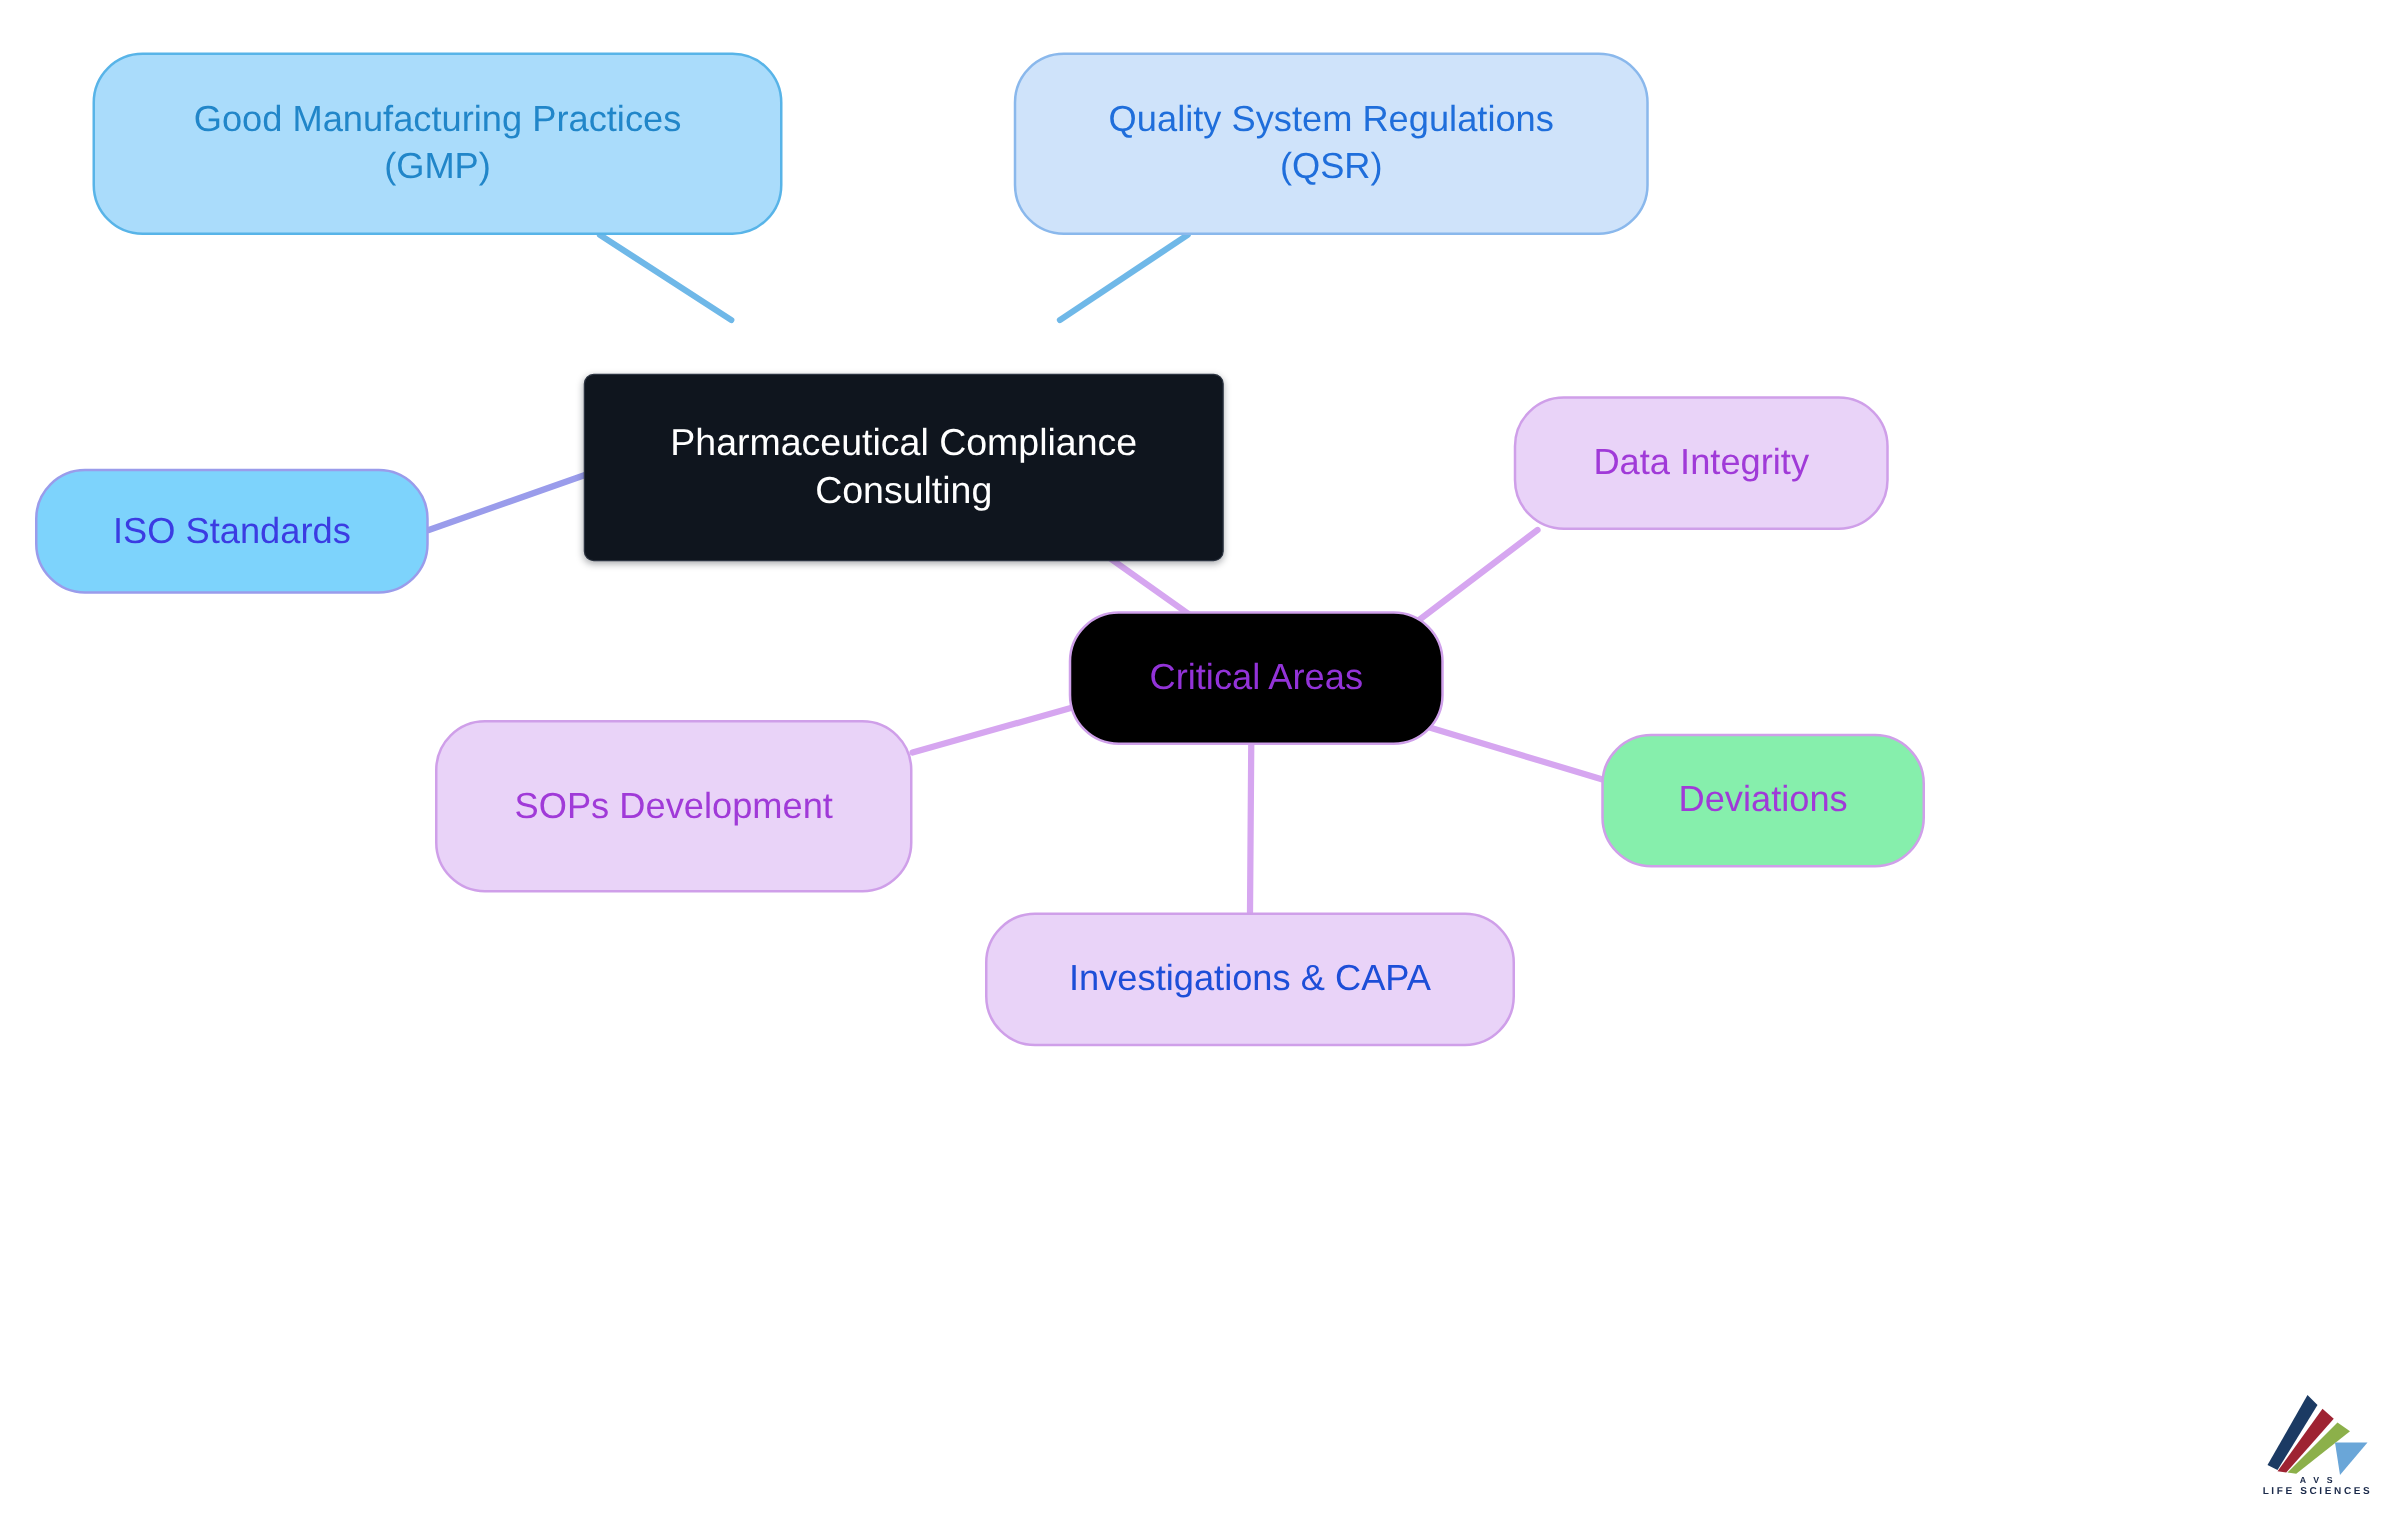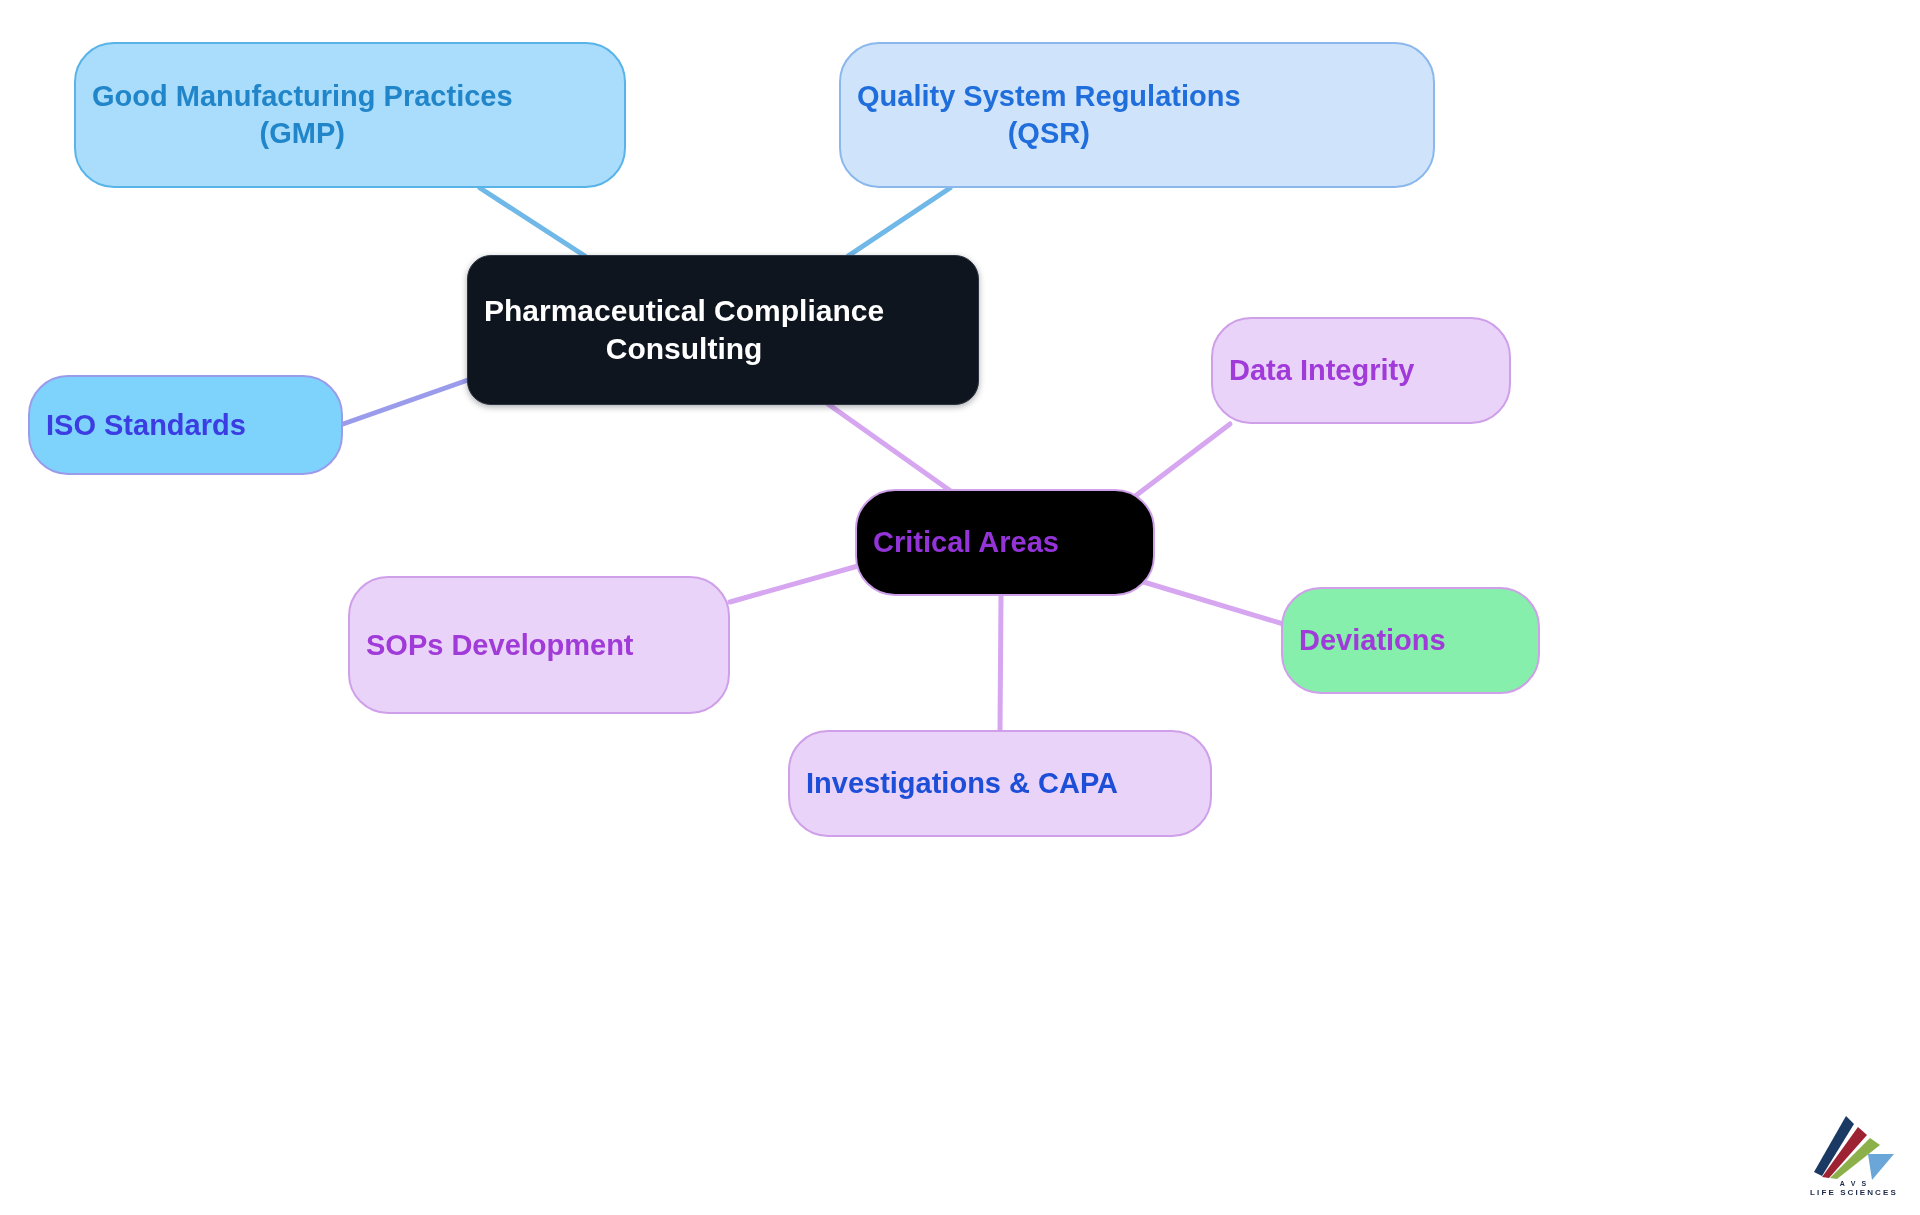--- a/index.html
+++ b/index.html
@@ -25,34 +25,34 @@
     top: 0;
     width: 1920px;
     height: 1215px;
     pointer-events: none;
   }
   .node {
     position: absolute;
     box-sizing: border-box;
     display: flex;
     align-items: center;
-    justify-content: flex-start;
+    justify-content: center;
     text-align: center;
     border-radius: 40px;
     border-style: solid;
     border-width: 2px;
     line-height: 1.26;
     white-space: pre-line;
     padding: 6px 16px;
-    font-weight: bold;
   }
   .node-root {
-    border-radius: 24px;
+    border-radius: 8px;
     border-width: 1px;
     box-shadow: 0 2px 6px rgba(15, 21, 30, 0.35);
+    margin-top: 44px;
   }
   .logo {
     position: absolute;
     width: 92px;
     height: 86px;
   }
   .logo-text-top {
     font-size: 7px;
     letter-spacing: 2.1px;
     fill: #1b2a4a;
@@ -81,21 +81,21 @@
       <line x1="1137" y1="580" x2="1290" y2="626" stroke="#d6a6f0" stroke-width="5" stroke-linecap="round"></line>
       <line x1="858" y1="566" x2="730" y2="602" stroke="#d6a6f0" stroke-width="5" stroke-linecap="round"></line>
       <line x1="1001" y1="596" x2="1000" y2="730" stroke="#d6a6f0" stroke-width="5" stroke-linecap="round"></line>
     </svg>
 
   <div id="nodes-layer">
       <div class="node node-root" style="left: 467px; top: 255px; width: 512px; height: 150px; background: rgb(15, 21, 30); color: rgb(255, 255, 255); border-color: rgb(43, 51, 64); font-size: 30px;"><span>Pharmaceutical Compliance
 Consulting</span></div>
       <div class="node" style="left: 74px; top: 42px; width: 552px; height: 146px; background: rgb(170, 220, 251); color: rgb(33, 134, 201); border-color: rgb(88, 180, 232); font-size: 29px;"><span>Good Manufacturing Practices
 (GMP)</span></div>
-      <div class="node" style="left: 811px; top: 42px; width: 596px; height: 146px; background: rgb(207, 227, 250); color: rgb(31, 110, 219); border-color: rgb(138, 184, 236); font-size: 29px; margin-left: 28px;"><span>Quality System Regulations
+      <div class="node" style="left: 811px; top: 42px; width: 508px; height: 146px; background: rgb(207, 227, 250); color: rgb(31, 110, 219); border-color: rgb(138, 184, 236); font-size: 29px;"><span>Quality System Regulations
 (QSR)</span></div>
       <div class="node" style="left: 28px; top: 375px; width: 315px; height: 100px; background: #7dd3fc; color: rgb(59, 60, 226); border-color: rgb(154, 156, 235); font-size: 29px;"><span>ISO Standards</span></div>
       <div class="node" style="left: 855px; top: 489px; width: 300px; height: 107px; background: #000000; color: rgb(147, 51, 216); border-color: rgb(207, 160, 234); font-size: 29px;"><span>Critical Areas</span></div>
       <div class="node" style="left: 1211px; top: 317px; width: 300px; height: 107px; background: rgb(233, 211, 248); color: rgb(160, 58, 216); border-color: rgb(207, 159, 233); font-size: 29px;"><span>Data Integrity</span></div>
       <div class="node" style="left: 1281px; top: 587px; width: 259px; height: 107px; background: #86efac; color: rgb(160, 58, 216); border-color: rgb(207, 159, 233); font-size: 29px;"><span>Deviations</span></div>
       <div class="node" style="left: 348px; top: 576px; width: 382px; height: 138px; background: rgb(233, 211, 248); color: rgb(160, 58, 216); border-color: rgb(207, 159, 233); font-size: 29px;"><span>SOPs Development</span></div>
       <div class="node" style="left: 788px; top: 730px; width: 424px; height: 107px; background: rgb(233, 211, 248); color: #1d4ed8; border-color: rgb(207, 159, 233); font-size: 29px;"><span>Investigations &amp; CAPA</span></div>
     </div>
 
   <svg class="logo" id="logo" viewBox="0 0 92 86" style="left: 1808px; top: 1110px;">

